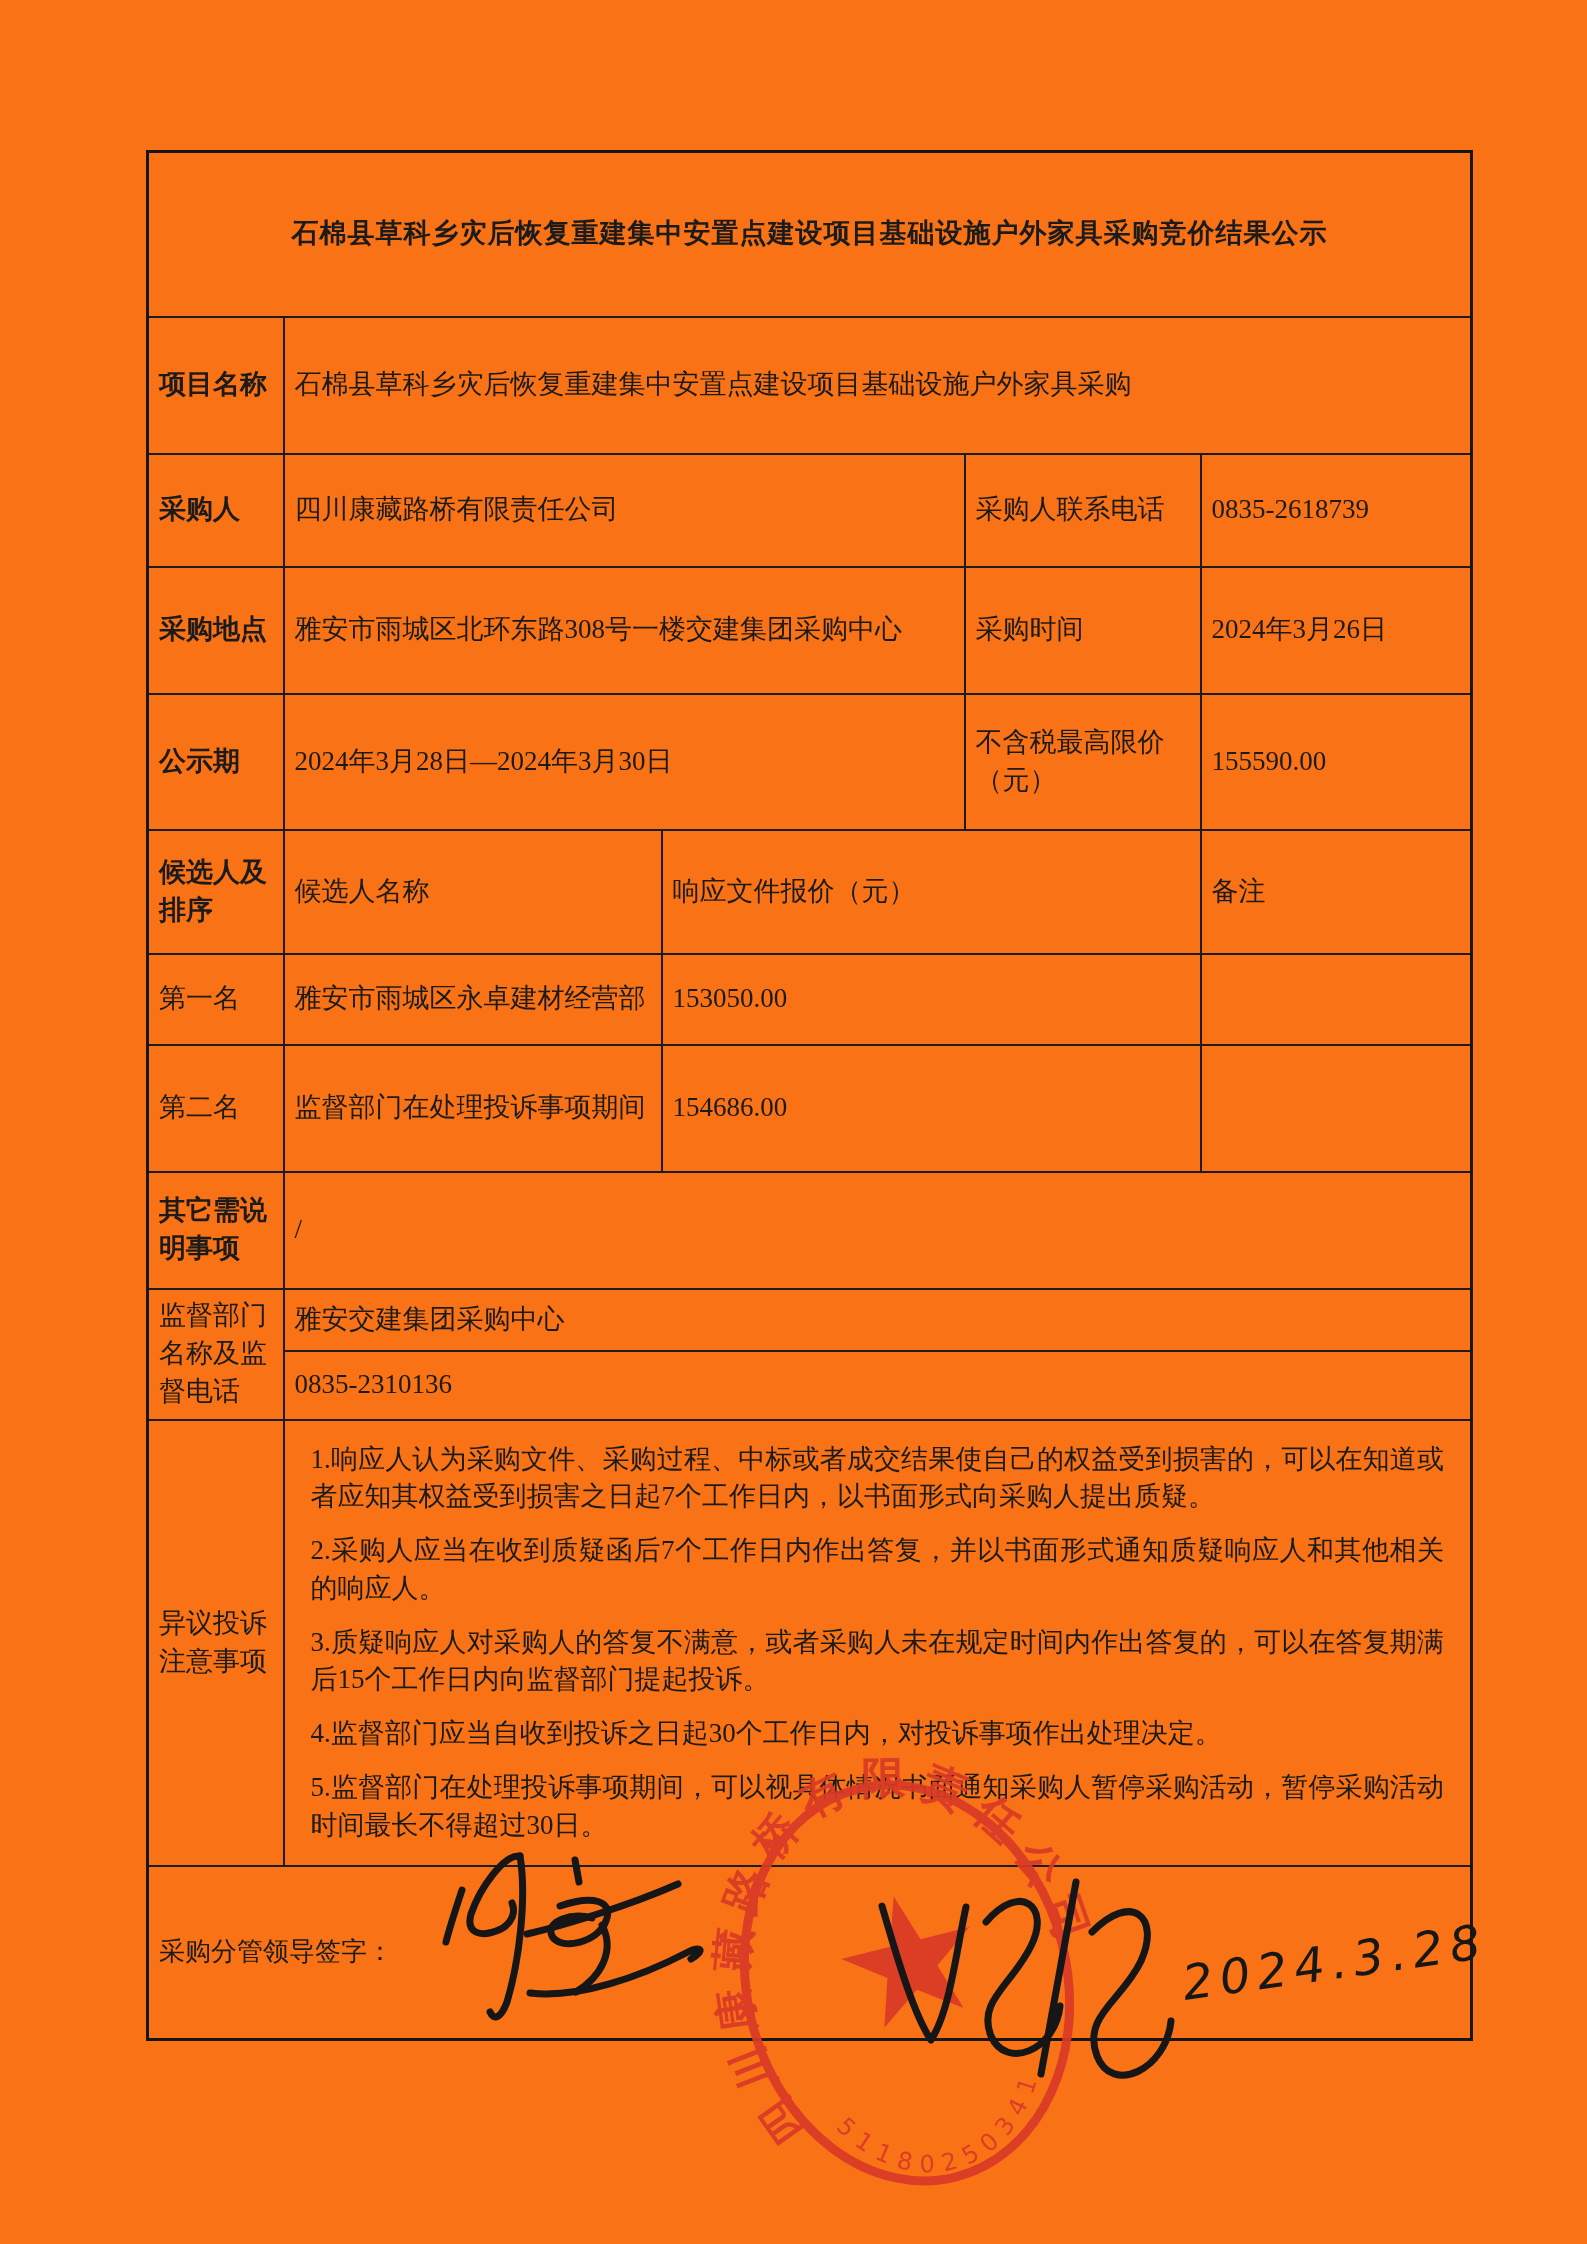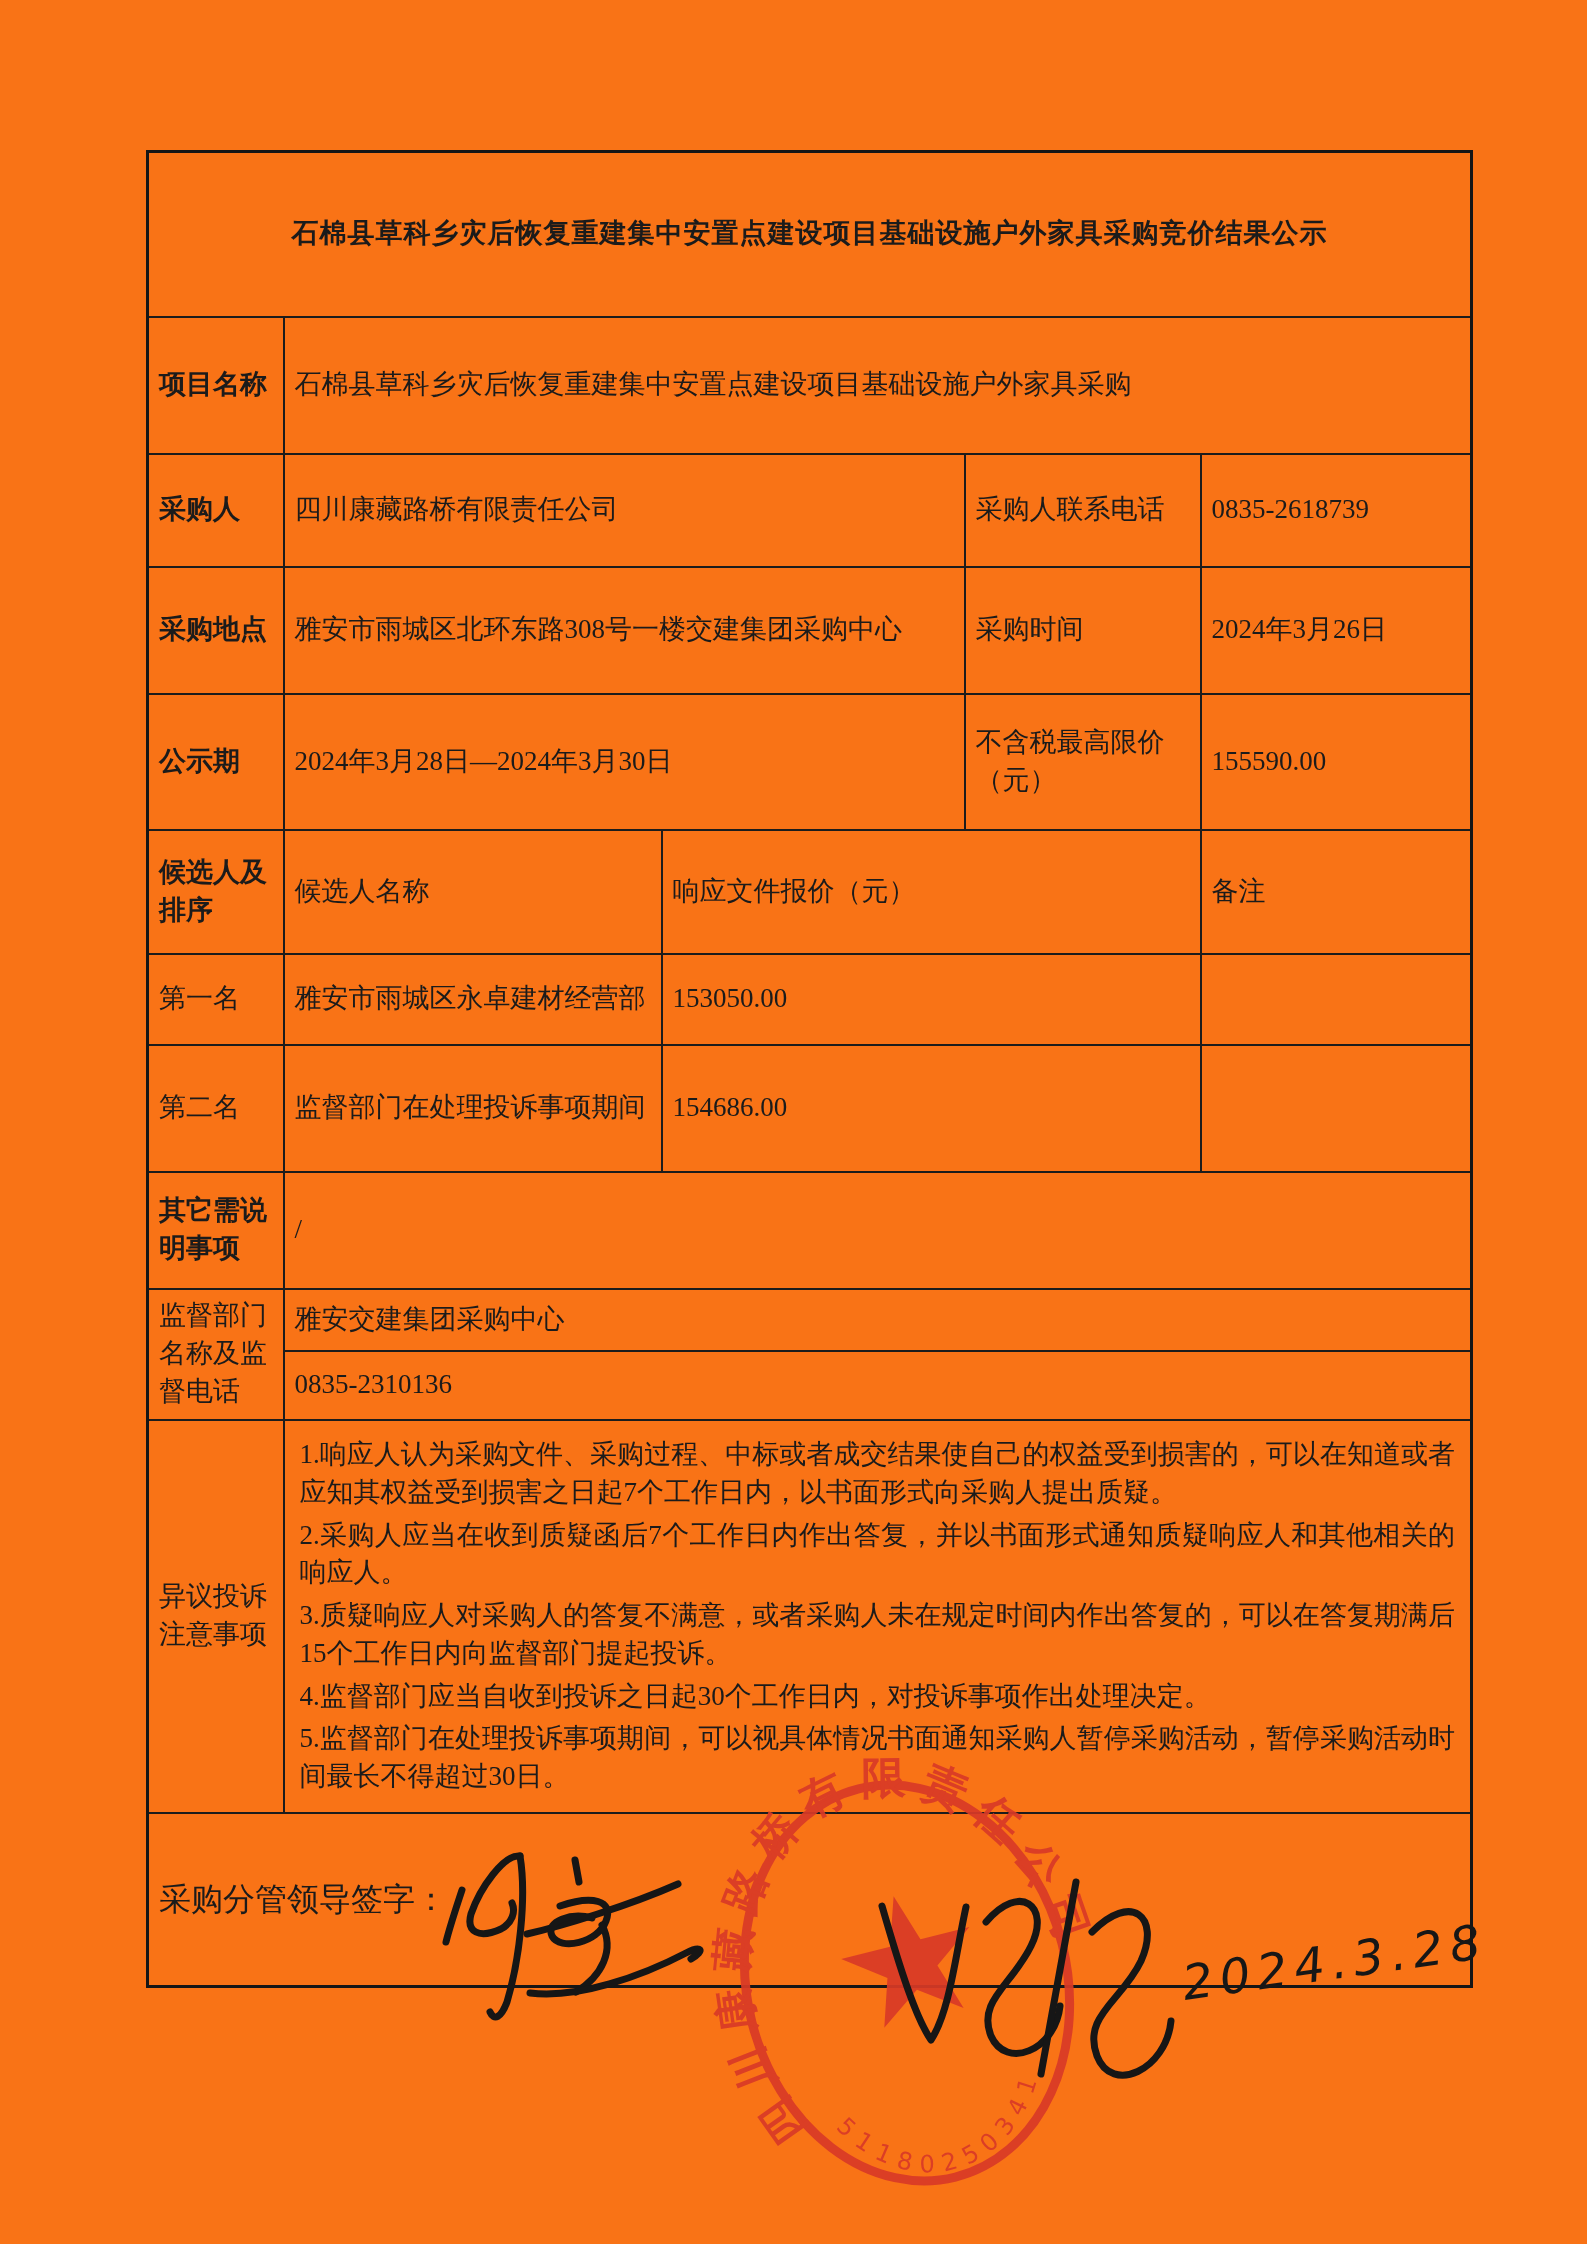--- a/index.html
+++ b/index.html
@@ -31,25 +31,25 @@
   .title-cell{
     font-size:40px;font-weight:bold;text-align:center;
     line-height:1.55;padding:14px 26px;
     letter-spacing:1px;
   }
   .lab{text-align:left;padding-left:8px;font-weight:bold;}
   .lab-c{padding-left:4px;padding-right:4px;}
   .c{text-align:left;margin-left:24px;}
   .l{text-align:left;margin-left:40px;}
   .notes-cell{padding:10px 16px;text-align:justify;}
-  .notes-cell .note-line{margin:5px;}
+  .notes-cell .note-line{margin:16px;}
   .sig-cell{position:relative;height:100%;}
   .sig-label{
     position:absolute;left:10px;top:50%;transform:translateY(-50%);
-    font-size:32px;white-space:nowrap;
+    font-size:26px;white-space:nowrap;
   }
   #overlay{
     position:absolute;left:0;top:0;width:1587px;height:2244px;
     pointer-events:none;
   }
   .ink{stroke:#161616;fill:none;stroke-linecap:round;stroke-linejoin:round;}
   .seal-stroke{fill:none;}
 </style>
 </head>
 <body>

